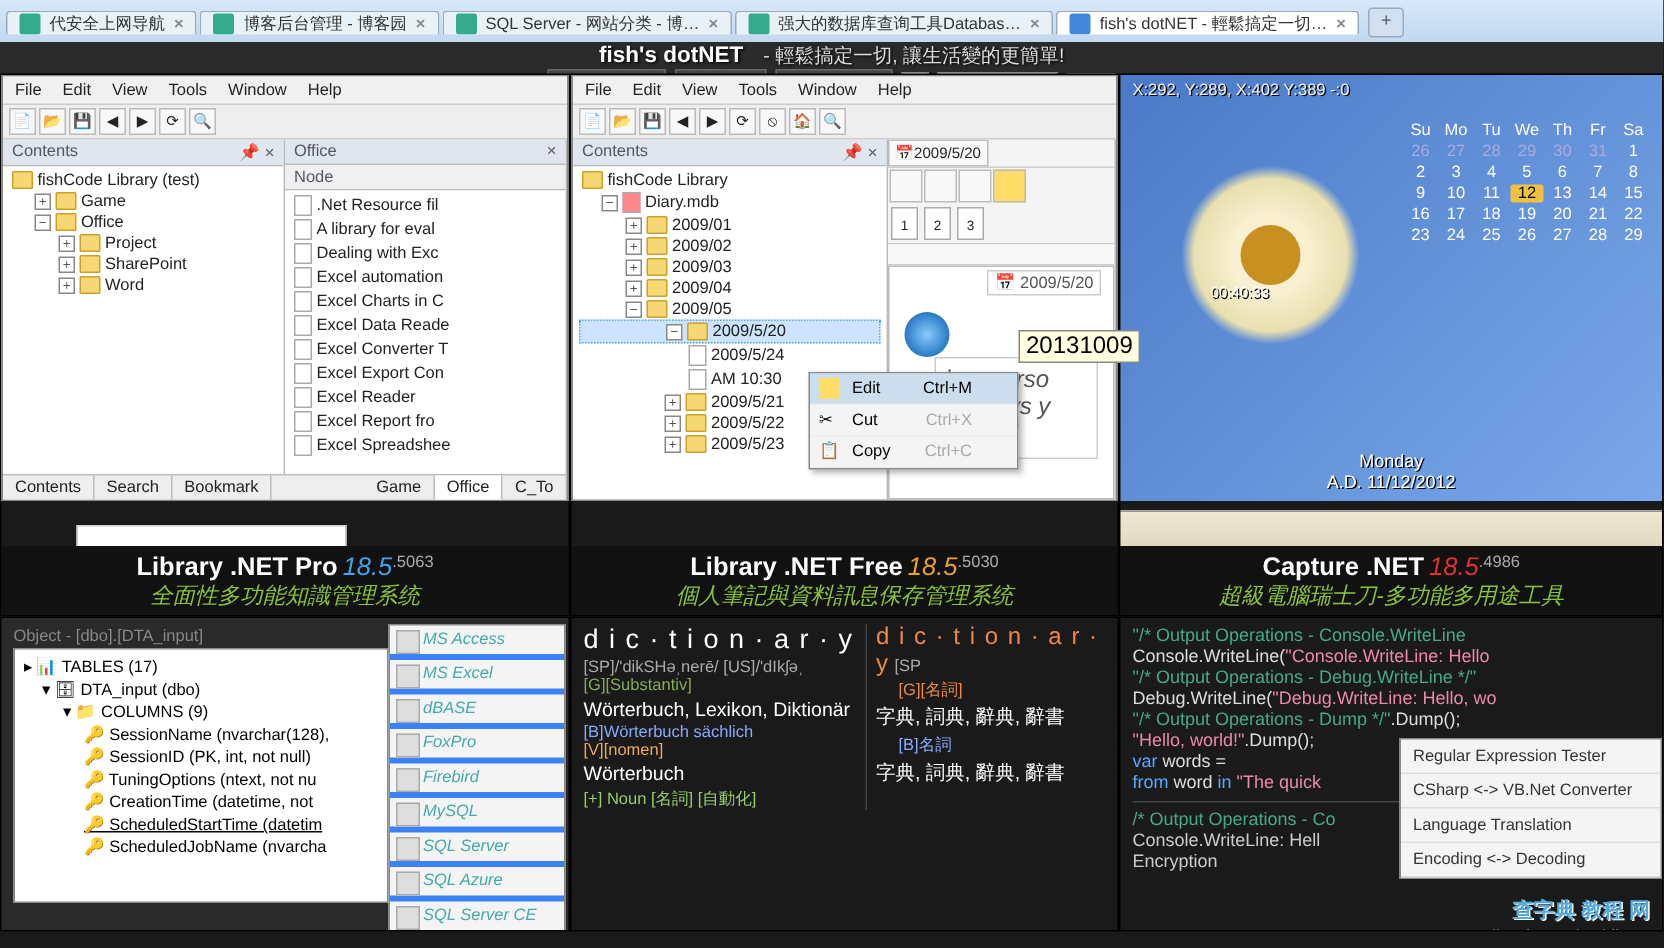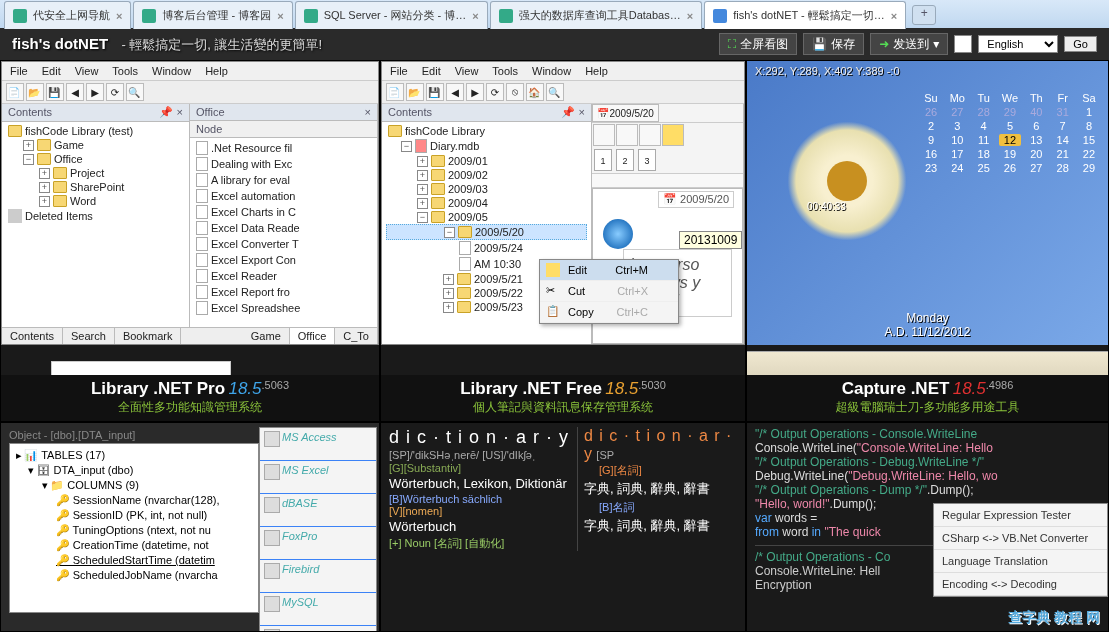--- a/index.html
+++ b/index.html
@@ -1,23 +1,23 @@
 <!DOCTYPE html>
 <html><head>
 <meta charset="utf-8">
 <style>
 * { margin: 0; padding: 0; box-sizing: border-box; font-family: "Segoe UI", Tahoma, sans-serif; }
 body { width: 1109px; height: 632px; background: #1a1a1a; overflow: hidden; font-size: 12px; }
 .tabbar { height: 28px; background: linear-gradient(#d8e8f8, #c0d8f0); display: flex; align-items: center; padding: 2px 4px 0; }
-.tab { height: 28px; background: #e8f0f8; border: 1px solid #9ab; border-bottom: none; border-radius: 3px 3px 0 0; padding: 3px 8px; margin-right: 2px; display: flex; align-items: center; gap: 6px; font-size: 11px; color: #333; max-width: 220px; overflow: hidden; white-space: nowrap; }
+.tab { height: 16px; background: #e8f0f8; border: 1px solid #9ab; border-bottom: none; border-radius: 3px 3px 0 0; padding: 3px 8px; margin-right: 2px; display: flex; align-items: center; gap: 6px; font-size: 11px; color: #333; max-width: 220px; overflow: hidden; white-space: nowrap; }
 .tab.active { background: #fff; }
 .tab-close { color: #888; font-weight: bold; cursor: pointer; }
 .tab-icon { width: 14px; height: 14px; background: #3a8; border-radius: 2px; }
 .newtab { width: 24px; height: 20px; background: #d0e0f0; border: 1px solid #9ab; border-radius: 3px; margin-left: 4px; text-align: center; color: #556; }
-.hero { height: 32px; background: #2a2a2a; display: flex; align-items: center; padding: 0 12px; justify-content: space-between; }
+.hero { height: 21px; background: #2a2a2a; display: flex; align-items: center; padding: 0 12px; justify-content: space-between; flex-direction: column; }
 .hero-title { color: #fff; font-size: 15px; font-weight: bold; text-shadow: 1px 1px 2px #000; }
 .hero-sub { color: #ddd; font-size: 13px; margin-left: 10px; text-shadow: 1px 1px 2px #000; }
 .hero-tools { display: flex; align-items: center; gap: 6px; }
 .hero-btn { height: 22px; padding: 2px 8px; background: #444; color: #fff; border: 1px solid #666; display: flex; align-items: center; gap: 4px; font-size: 12px; }
 .langbox { background: #fff; border: 1px solid #888; padding: 1px 4px; font-size: 11px; width: 80px; }
 .gobtn { background: #eee; border: 1px solid #888; padding: 1px 8px; font-size: 11px; }
 .three-col { display: flex; height: 362px; }
 .col { position: relative; border: 1px solid #000; }
 .col1 { width: 380px; }
 .col2 { width: 366px; }
@@ -37,62 +37,62 @@
 .folder-icon { width: 14px; height: 12px; background: #f7d774; border: 1px solid #c9a227; border-radius: 1px; }
 .file-icon { width: 12px; height: 14px; background: #fff; border: 1px solid #aaa; }
 .selected { background: #cce4ff; border: 1px dotted #5ad; }
 .bottombar { display: flex; border-top: 1px solid #bbb; background: #eee; }
 .bottombar .bt { padding: 2px 8px; border-right: 1px solid #bbb; font-size: 11px; }
 .office-logo { position: absolute; top: 300px; left: 50px; width: 180px; height: 40px; border: 1px solid #ccc; background: #fff; display: flex; align-items: center; justify-content: center; font-size: 14px; }
 .prod-bar { position: absolute; bottom: 0; left: 0; right: 0; height: 46px; background: #111; text-align: center; padding-top: 4px; }
 .prod-title { font-size: 17px; color: #fff; font-weight: bold; }
 .prod-ver { color: #3fa4e8; font-size: 17px; font-style: italic; }
 .prod-build { color: #aaa; font-size: 11px; vertical-align: super; }
-.prod-sub { color: #8ac33a; font-size: 12px; }
+.prod-sub { color: #8ac33a; font-size: 15px; font-style: italic; }
 .capture-bg { background: linear-gradient(135deg, #4a7ac8, #7aa8e8); height: 284px; position: relative; overflow: hidden; }
 .flower { position: absolute; top: 60px; left: 40px; width: 120px; height: 120px; border-radius: 50%; background: radial-gradient(circle, #f8f0d0 30%, #e8e0b0 60%, transparent 70%); }
 .flower::before { content: ""; position: absolute; top: 40px; left: 40px; width: 40px; height: 40px; border-radius: 50%; background: #c89020; }
 .calendar { position: absolute; top: 30px; right: 8px; width: 180px; color: #fff; font-size: 11px; }
-.cal-row { display: flex; justify-content: space-between; padding: 1px 0; }
+.cal-row { display: flex; justify-content: space-between; padding: 1px 0; margin-left: 16px; }
 .cal-row span { width: 22px; text-align: center; }
 .cal-day { color: #fff; }
 .cal-today { background: #f0c040; color: #000; border-radius: 2px; }
 .cal-other { color: #aad; }
 .ruler { position: absolute; bottom: 46px; left: 0; right: 0; height: 24px; background: linear-gradient(#f0e8d0, #e0d8c0); border-top: 1px solid #aaa; }
 .coord-label { position: absolute; top: 4px; left: 8px; color: #eee; font-size: 11px; text-shadow: 1px 1px #000; }
 .date-label { position: absolute; top: 250px; left: 0; right: 0; text-align: center; color: #fff; font-size: 12px; text-shadow: 1px 1px #000; }
 .bottom-three { display: flex; height: 210px; }
 .bcol { flex: 1; border: 1px solid #000; padding: 4px 8px; font-size: 12px; overflow: hidden; position: relative; }
 .bcol1 { background: #2a2a2a; color: #ccc; flex: 0 0 380px; }
 .bcol2 { background: #1a1a1a; color: #fff; flex: 0 0 366px; }
 .bcol3 { background: #1a1a1a; color: #ddd; font-family: Consolas, monospace; font-size: 12px; }
 .obj-hdr { color: #888; font-size: 11px; padding: 2px 0; }
 .db-tree { background: #fff; color: #000; border: 1px solid #888; height: 170px; padding: 4px; font-size: 11px; width: 250px; }
 .db-item { padding: 1px 2px; white-space: nowrap; }
 .db-menu { position: absolute; left: 258px; top: 4px; width: 118px; background: #f4f4f4; border: 1px solid #888; font-size: 11px; }
-.db-menu-item { padding: 3px 6px 17px 22px; color: #4aa; font-style: italic; border-bottom: 1px solid #3b82f6; position: relative; }
+.db-menu-item { padding: 3px 6px 4px 22px; color: #4aa; font-style: italic; border-bottom: 4px solid #3b82f6; position: relative; }
 .db-menu-item::before { content: ""; position: absolute; left: 4px; top: 3px; width: 14px; height: 14px; background: #ddd; border: 1px solid #aaa; }
 .dict-word { font-size: 18px; color: #fff; letter-spacing: 1px; }
 .dict-pron { color: #aaa; font-size: 11px; }
 .dict-tag { color: #8a5; font-size: 11px; }
 .dict-def { color: #fff; font-size: 13px; padding: 2px 0; }
 .dict-tag2 { color: #e84; font-size: 11px; padding-left: 15px; }
 .code-line { white-space: nowrap; }
 .cmt { color: #4a8; }
 .kw { color: #5af; }
 .str { color: #e8a; }
 .tool-menu { position: absolute; right: 0; top: 80px; width: 175px; background: #f4f4f4; border: 1px solid #888; font-size: 11px; color: #333; }
 .tool-menu-item { padding: 5px 8px; border-bottom: 1px solid #ddd; }
 .watermark { position: absolute; right: 8px; bottom: 4px; color: #5ad; font-size: 14px; font-weight: bold; text-shadow: 1px 1px #fff; }
 .watermark2 { position: absolute; right: 8px; bottom: 4px; color: #888; font-size: 11px; }
 .context-menu { position: absolute; background: #f4f4f4; border: 1px solid #888; font-size: 11px; box-shadow: 2px 2px 4px rgba(0,0,0,.3); z-index: 10; }
 .cm-item { padding: 4px 30px 4px 28px; display: flex; justify-content: space-between; border-bottom: 1px solid #eee; position: relative; }
 .cm-item.hl { background: #cde; }
 .cm-icon { position: absolute; left: 6px; top: 3px; width: 14px; height: 14px; }
-.tooltip { position: absolute; background: #ffffe0; border: 1px solid #888; padding: 1px 4px; font-size: 12px; z-index: 20; }
+.tooltip { position: absolute; background: #ffffe0; border: 1px solid #888; padding: 1px 4px; font-size: 16px; z-index: 20; }
 .doc-area { background: #fff; border: 1px solid #bbb; flex: 1; padding: 20px 10px 10px 30px; font-family: "Times New Roman", serif; font-size: 16px; font-style: italic; color: #555; position: relative; }
 .doc-date { position: absolute; top: 2px; right: 8px; font-size: 11px; font-style: normal; border: 1px solid #ccc; padding: 1px 4px; }
 .thumb-row { display: flex; gap: 4px; padding: 2px; border-bottom: 1px solid #ccc; }
 .thumb { width: 18px; height: 22px; border: 1px solid #aaa; background: #fff; font-size: 9px; text-align: center; line-height: 22px; }
 .small-toolbar { display: flex; gap: 1px; padding: 1px; }
 .small-toolbar .sbtn { width: 22px; height: 22px; border: 1px solid #bbb; background: #f8f8f8; }
 .ruler-h { background: #f8f8f8; border-bottom: 1px solid #ccc; height: 14px; }
 </style>
 </head>
 <body>
@@ -206,46 +206,42 @@
                 <span class="expander">+</span>
                 <span class="folder-icon"></span>
                 <span>SharePoint</span>
               </div>
             <div class="tree-item">
                 <span class="tree-ind" style="width:28px"></span>
                 <span class="expander">+</span>
                 <span class="folder-icon"></span>
                 <span>Word</span>
               </div>
-            <div class="tree-item">
-                <span style="width:14px;height:14px;background:#ccc"></span>
-                <span>Deleted Items</span>
-              </div>
           </div>
         </div>
         <div class="pane" style="flex:1">
           <div class="pane-hdr">
               <span>Office</span>
               <span>×</span>
             </div>
           <div class="pane-hdr" style="background:#f0f0f0">
               <span>Node</span>
             </div>
           <div class="tree" id="nodes1">
               <div class="tree-item">
                 <span class="file-icon"></span>
                 <span>.Net Resource fil</span>
               </div>
               <div class="tree-item">
                 <span class="file-icon"></span>
+                <span>A library for eval</span>
+              </div>
+              <div class="tree-item">
+                <span class="file-icon"></span>
                 <span>Dealing with Exc</span>
-              </div>
-              <div class="tree-item">
-                <span class="file-icon"></span>
-                <span>A library for eval</span>
               </div>
               <div class="tree-item">
                 <span class="file-icon"></span>
                 <span>Excel automation</span>
               </div>
               <div class="tree-item">
                 <span class="file-icon"></span>
                 <span>Excel Charts in C</span>
               </div>
               <div class="tree-item">
@@ -464,21 +460,21 @@
             <span>Th</span>
             <span>Fr</span>
             <span>Sa</span>
           </div>
         <div id="cal-body">
             <div class="cal-row">
               <span class="cal-other">26</span>
               <span class="cal-other">27</span>
               <span class="cal-other">28</span>
               <span class="cal-other">29</span>
-              <span class="cal-other">40</span>
+              <span class="cal-other">30</span>
               <span class="cal-other">31</span>
               <span class="cal-day">1</span>
             </div>
             <div class="cal-row">
               <span class="cal-day">2</span>
               <span class="cal-day">3</span>
               <span class="cal-day">4</span>
               <span class="cal-day">5</span>
               <span class="cal-day">6</span>
               <span class="cal-day">7</span>

